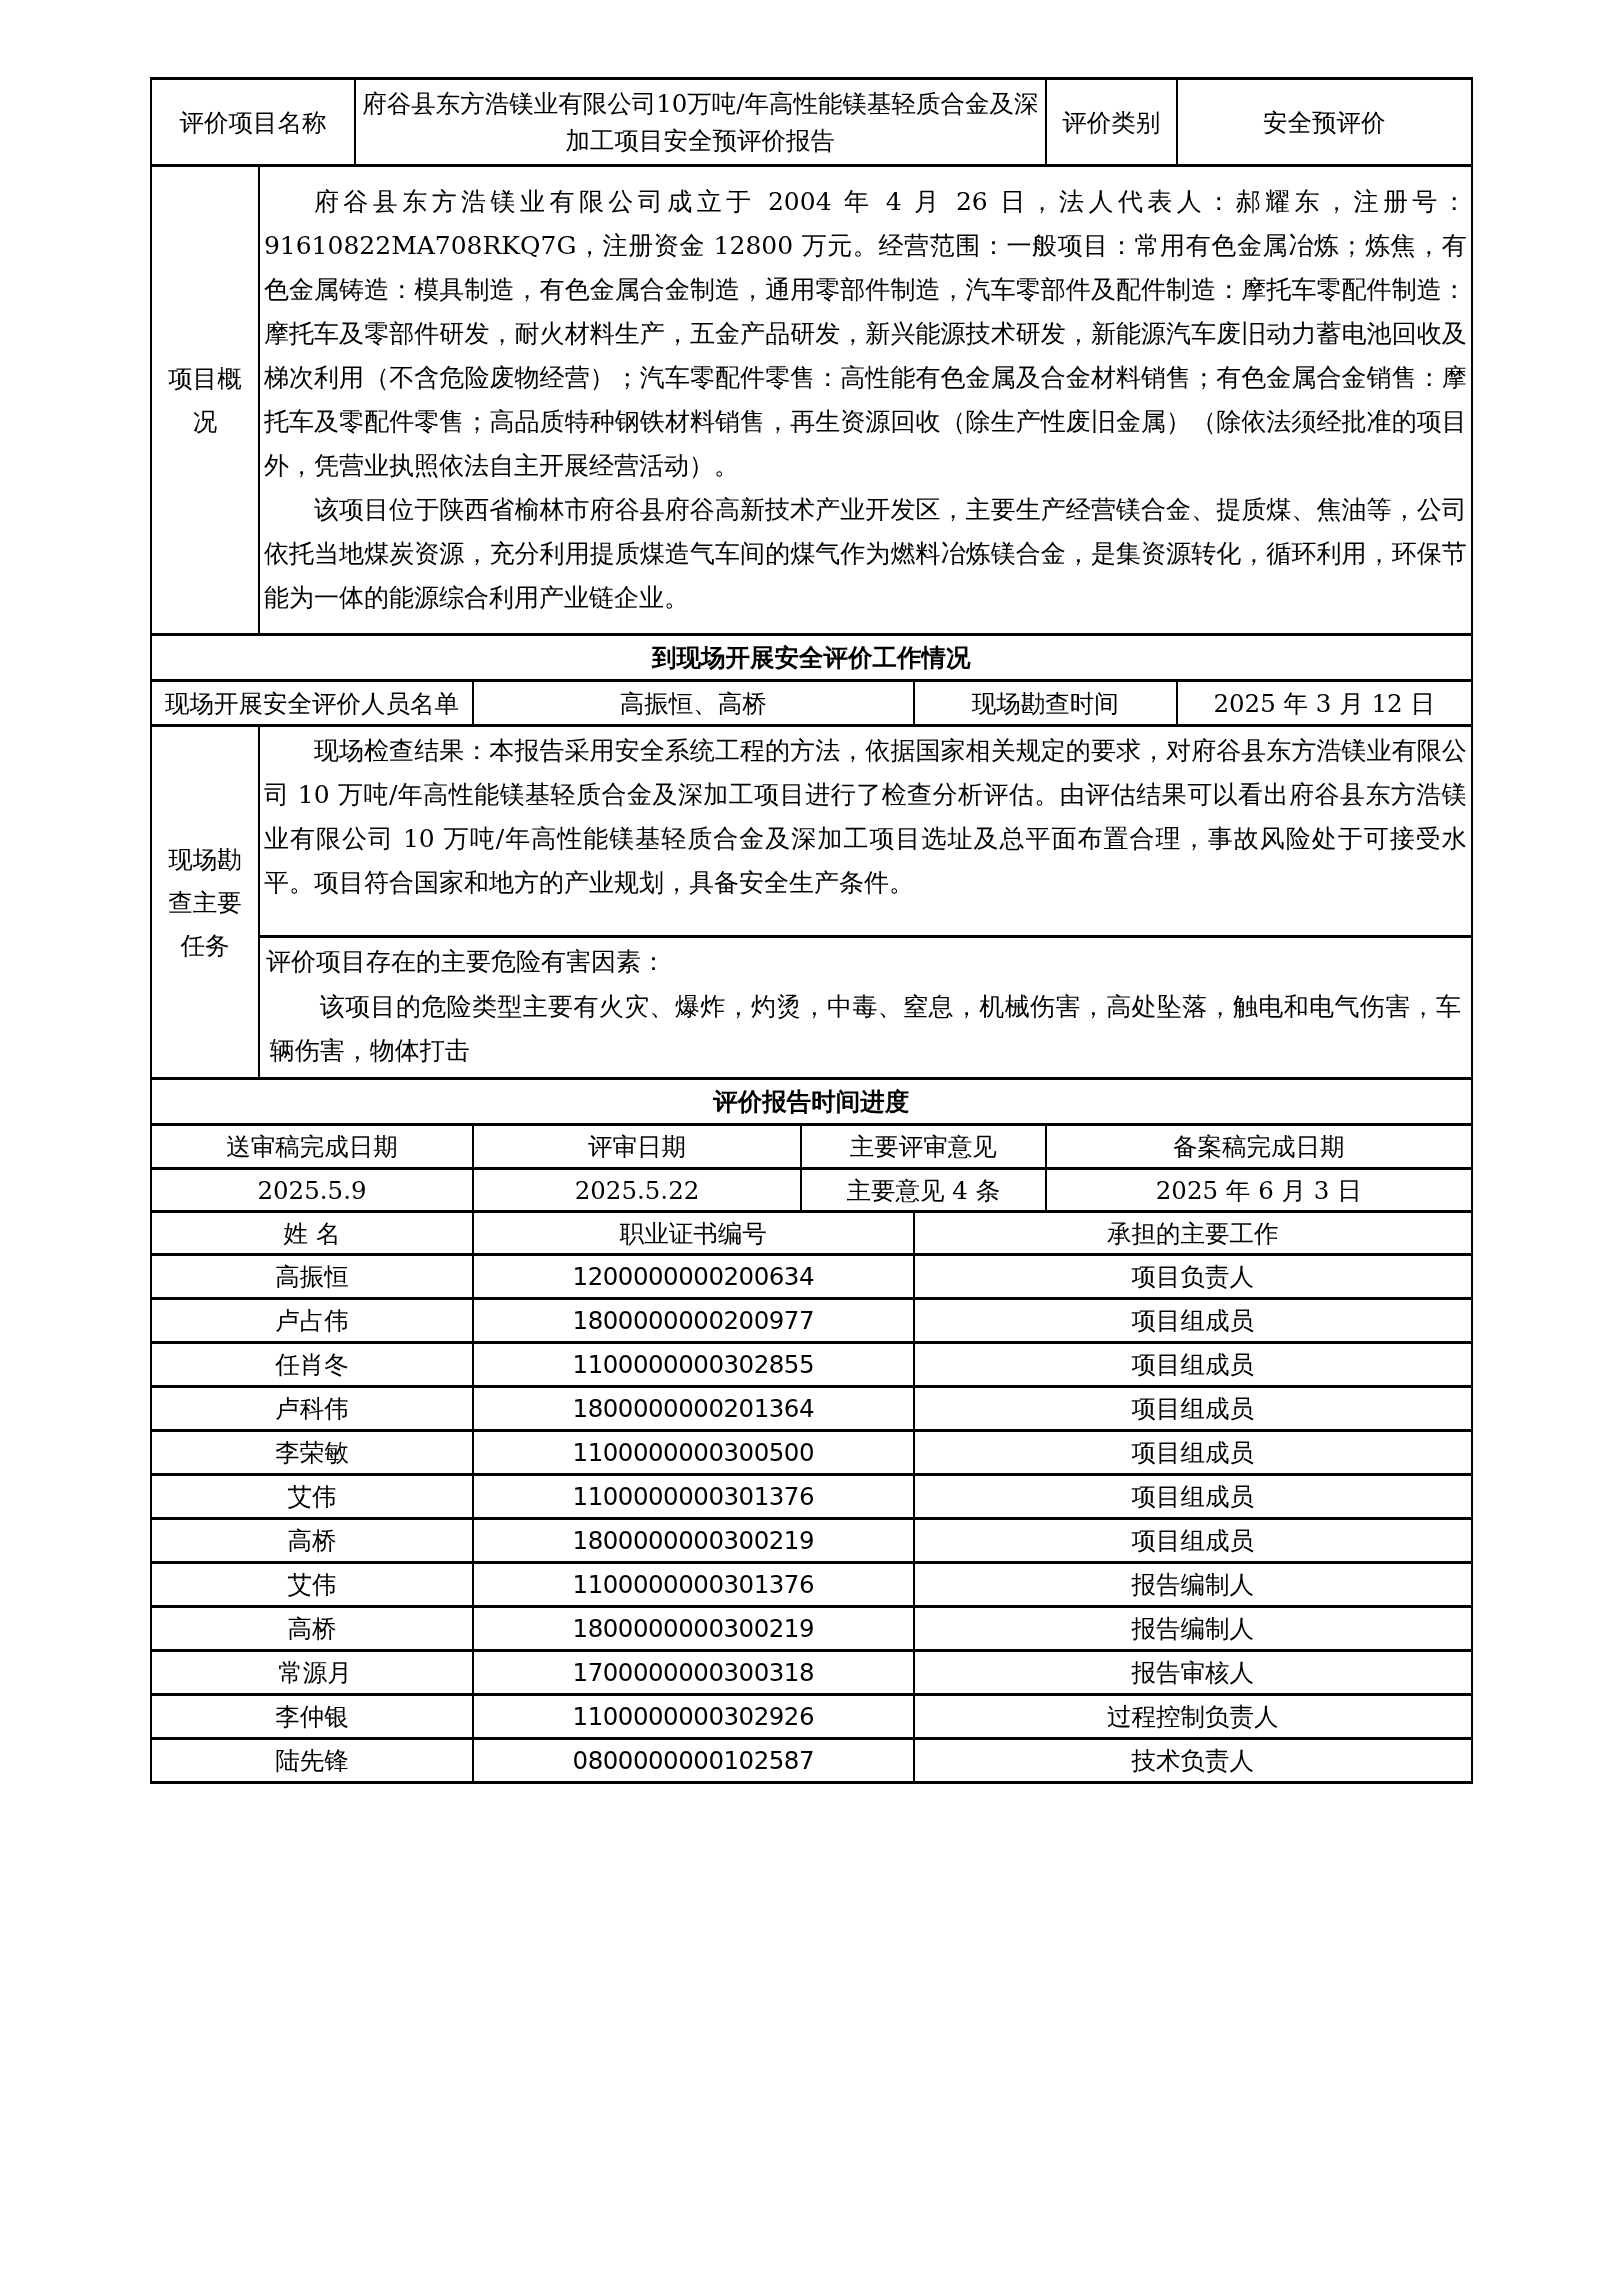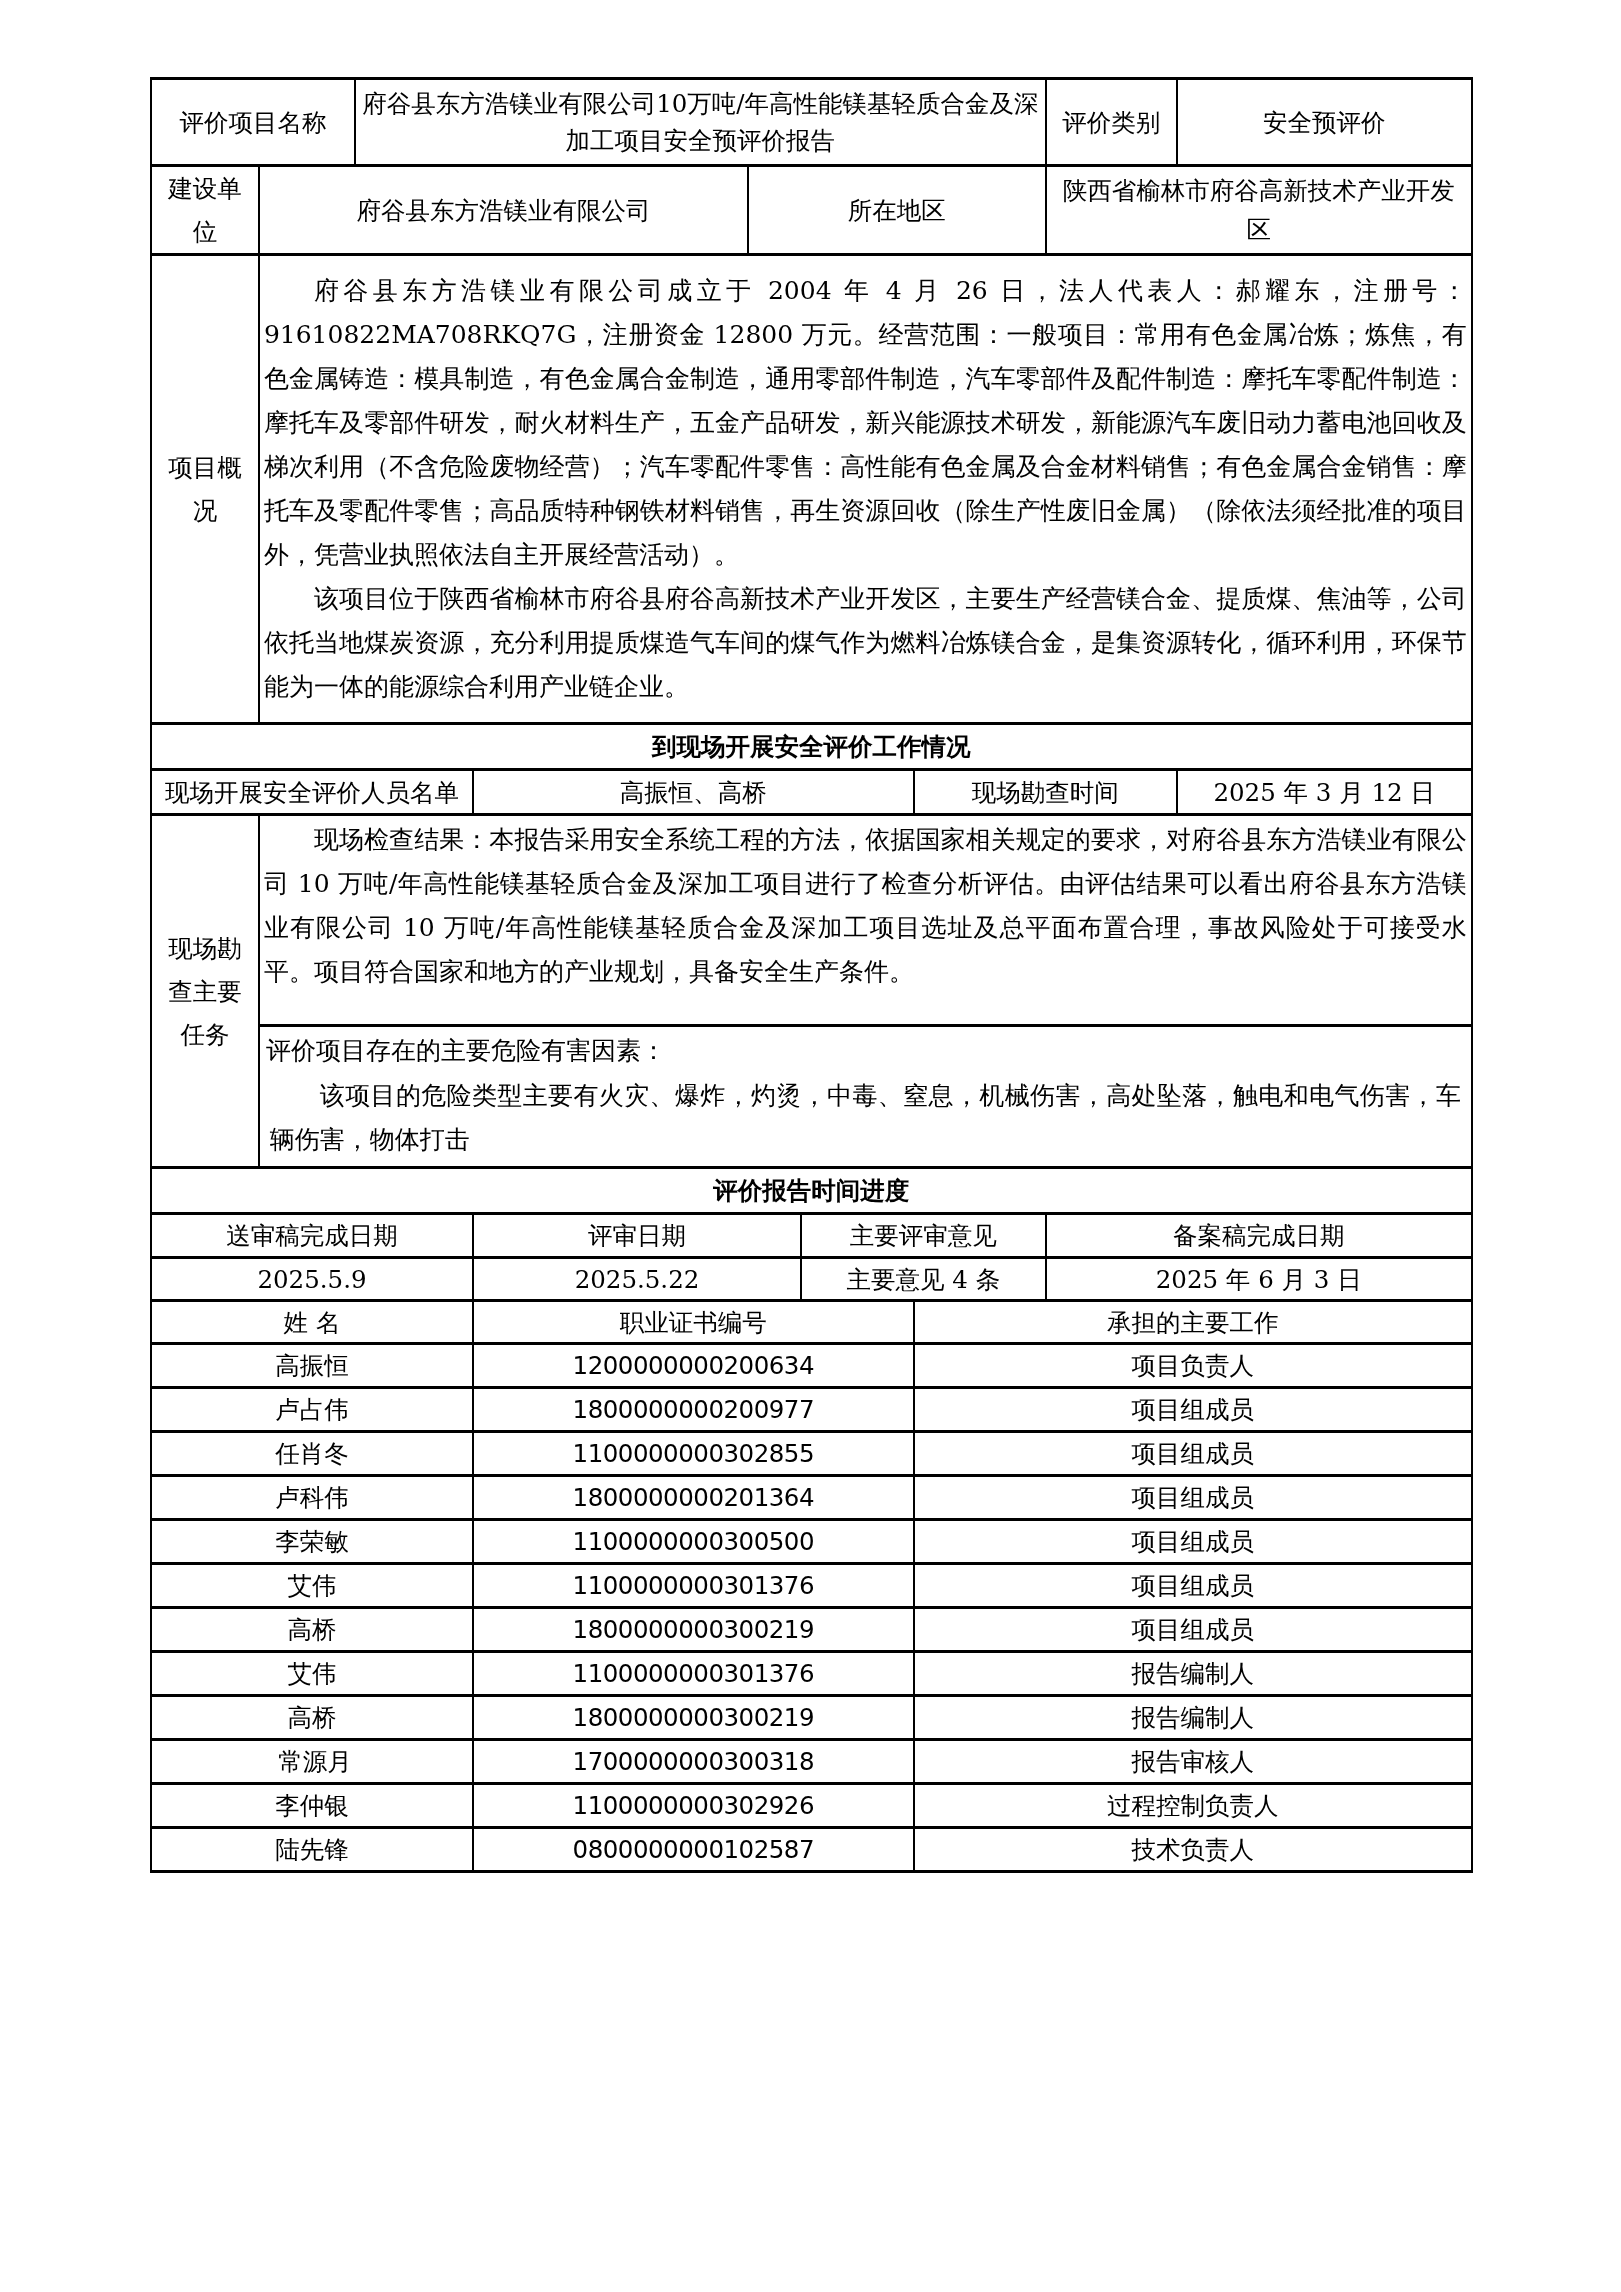--- a/index.html
+++ b/index.html
@@ -36,26 +36,20 @@
   </colgroup>
 
   <tbody>
       <tr style="height:87px">
     <td colspan="3">评价项目名称</td>
     <td colspan="8" style="line-height:37px;">府谷县东方浩镁业有限公司10万吨/年高性能镁基轻质合金及深加工项目安全预评价报告</td>
     <td colspan="2">评价类别</td>
     <td colspan="2">安全预评价</td>
   </tr>
 
-  <tr style="height:87px">
-    <td colspan="2">建设单位</td>
-    <td colspan="4">府谷县东方浩镁业有限公司</td>
-    <td colspan="5">所在地区</td>
-    <td colspan="4" style="line-height:39px;">陕西省榆林市府谷高新技术产业开发区</td>
-  </tr>
   <tr style="height:469px">
     <td colspan="2">项目概况</td>
     <td colspan="13" class="para">
       <p class="cellp">府谷县东方浩镁业有限公司成立于 2004 年 4 月 26 日，法人代表人：郝耀东，注册号：91610822MA708RKQ7G，注册资金 12800 万元。经营范围：一般项目：常用有色金属冶炼；炼焦，有色金属铸造：模具制造，有色金属合金制造，通用零部件制造，汽车零部件及配件制造：摩托车零配件制造：摩托车及零部件研发，耐火材料生产，五金产品研发，新兴能源技术研发，新能源汽车废旧动力蓄电池回收及梯次利用（不含危险废物经营）；汽车零配件零售：高性能有色金属及合金材料销售；有色金属合金销售：摩托车及零配件零售；高品质特种钢铁材料销售，再生资源回收（除生产性废旧金属）（除依法须经批准的项目外，凭营业执照依法自主开展经营活动）。</p>
       <p class="cellp">该项目位于陕西省榆林市府谷县府谷高新技术产业开发区，主要生产经营镁合金、提质煤、焦油等，公司依托当地煤炭资源，充分利用提质煤造气车间的煤气作为燃料冶炼镁合金，是集资源转化，循环利用，环保节能为一体的能源综合利用产业链企业。</p>
     </td>
   </tr>
 
   <tr style="height:42px">
     <td colspan="15" class="sec">到现场开展安全评价工作情况</td>

